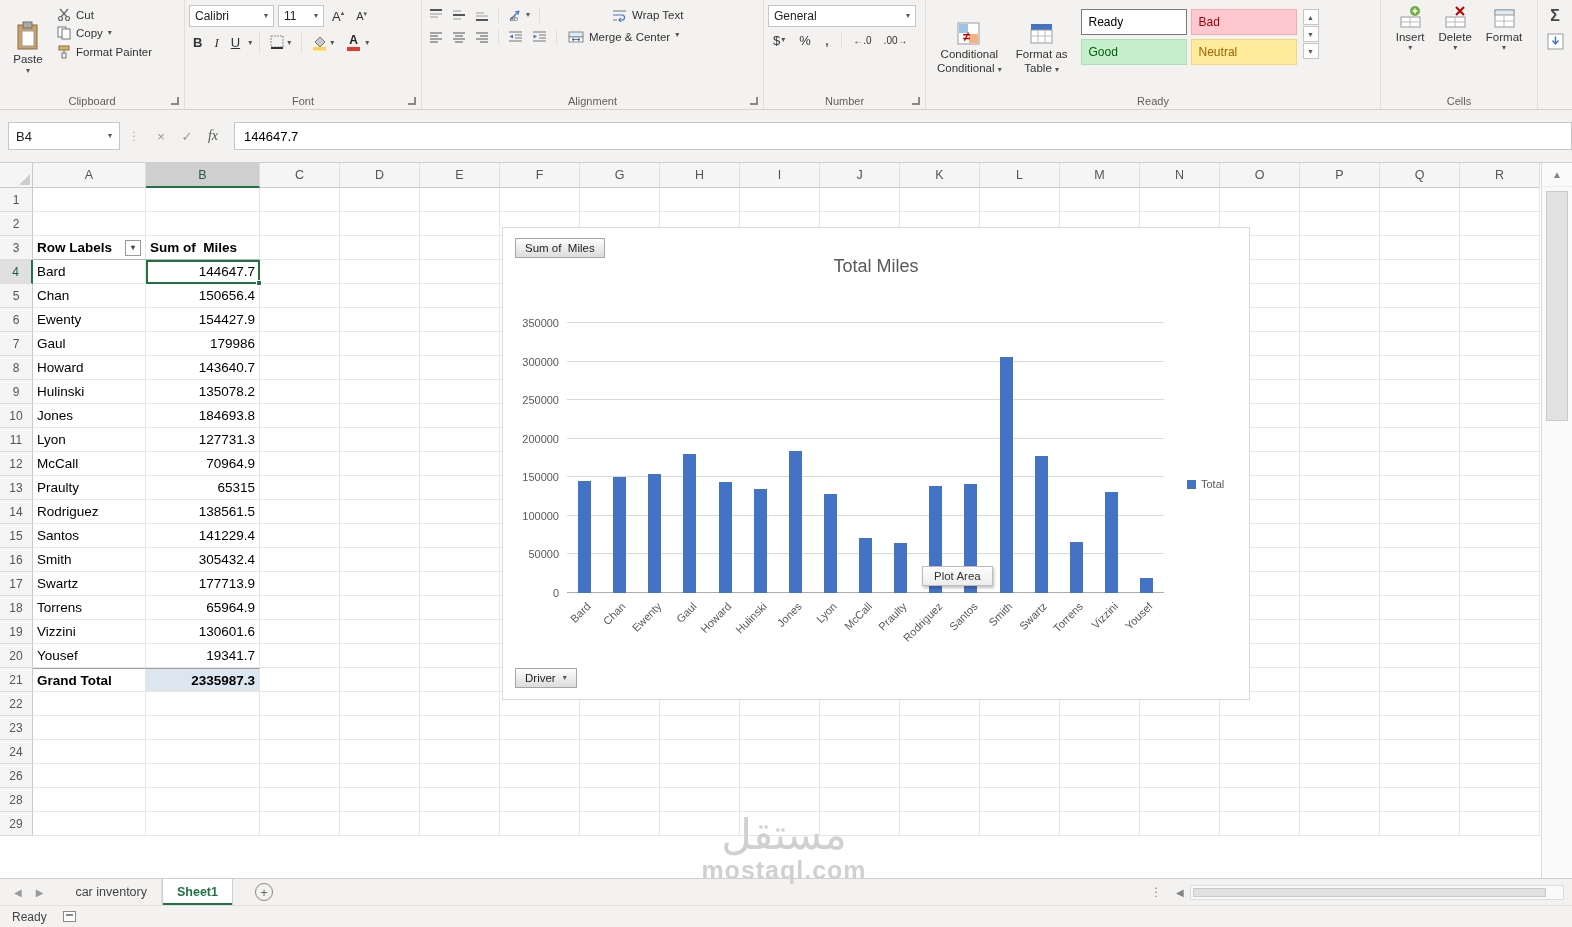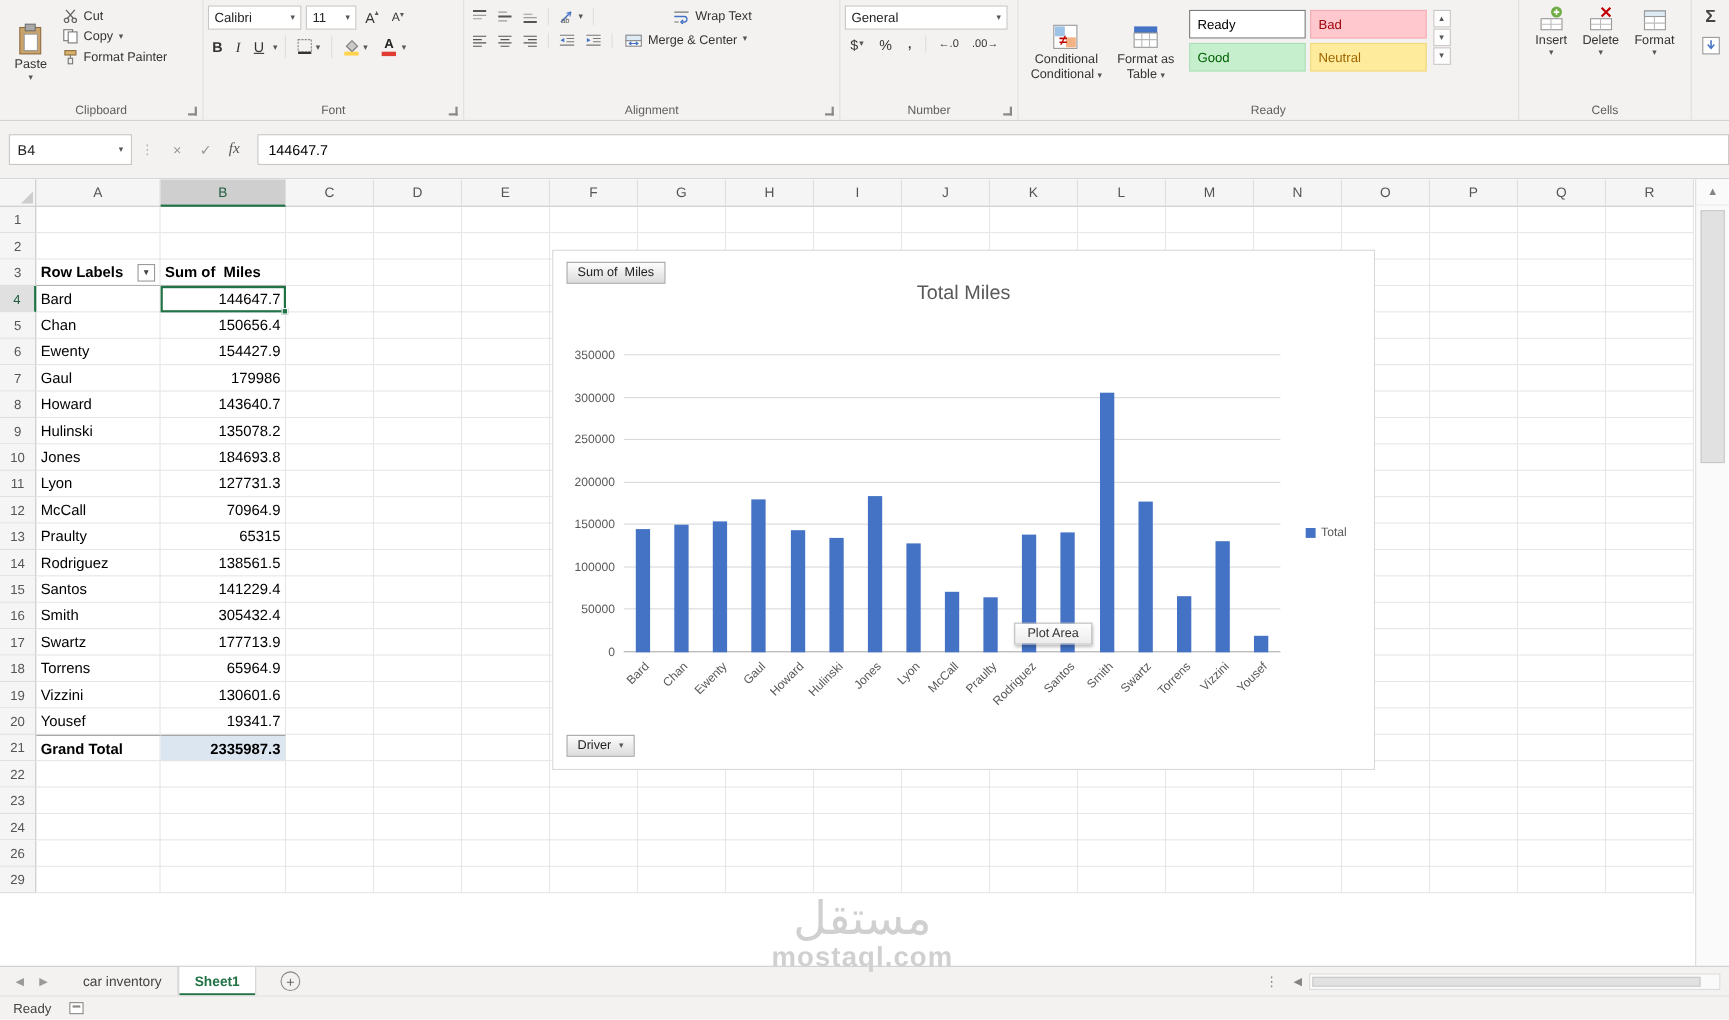--- a/index.html
+++ b/index.html
@@ -989,20 +989,41 @@
       <div class="cell" style="width: 80px;"></div>
       <div class="cell" style="width: 80px;"></div>
       <div class="cell" style="width: 80px;"></div>
       <div class="cell" style="width: 80px;"></div>
       <div class="cell" style="width: 80px;"></div>
       <div class="cell" style="width: 80px;"></div>
       <div class="cell" style="width: 80px;"></div>
       <div class="cell" style="width: 80px;"></div>
     </div>
     <div class="grid-row">
+      <div class="row-header">28</div>
+      <div class="cell" style="width: 113px;"></div>
+      <div class="cell" style="width: 114px;"></div>
+      <div class="cell" style="width: 80px;"></div>
+      <div class="cell" style="width: 80px;"></div>
+      <div class="cell" style="width: 80px;"></div>
+      <div class="cell" style="width: 80px;"></div>
+      <div class="cell" style="width: 80px;"></div>
+      <div class="cell" style="width: 80px;"></div>
+      <div class="cell" style="width: 80px;"></div>
+      <div class="cell" style="width: 80px;"></div>
+      <div class="cell" style="width: 80px;"></div>
+      <div class="cell" style="width: 80px;"></div>
+      <div class="cell" style="width: 80px;"></div>
+      <div class="cell" style="width: 80px;"></div>
+      <div class="cell" style="width: 80px;"></div>
+      <div class="cell" style="width: 80px;"></div>
+      <div class="cell" style="width: 80px;"></div>
+      <div class="cell" style="width: 80px;"></div>
+    </div>
+    <div class="grid-row">
       <div class="row-header">29</div>
       <div class="cell" style="width: 113px;"></div>
       <div class="cell" style="width: 114px;"></div>
       <div class="cell" style="width: 80px;"></div>
       <div class="cell" style="width: 80px;"></div>
       <div class="cell" style="width: 80px;"></div>
       <div class="cell" style="width: 80px;"></div>
       <div class="cell" style="width: 80px;"></div>
       <div class="cell" style="width: 80px;"></div>
       <div class="cell" style="width: 80px;"></div>

